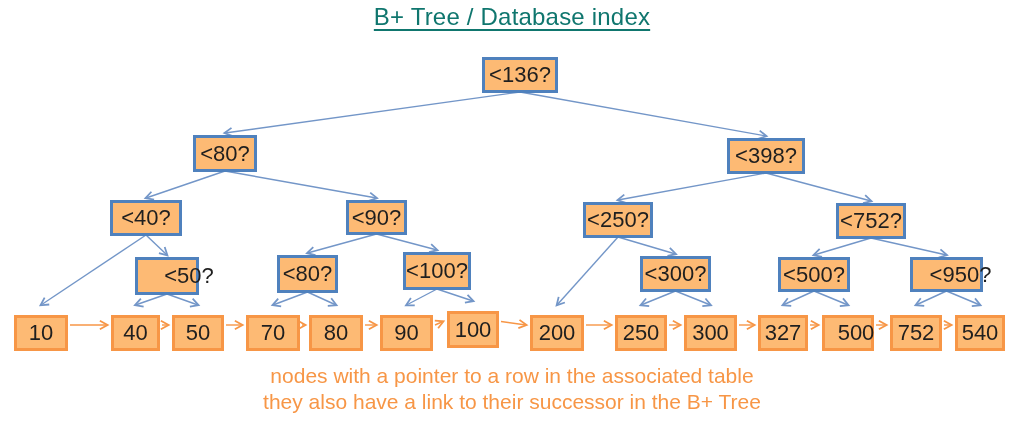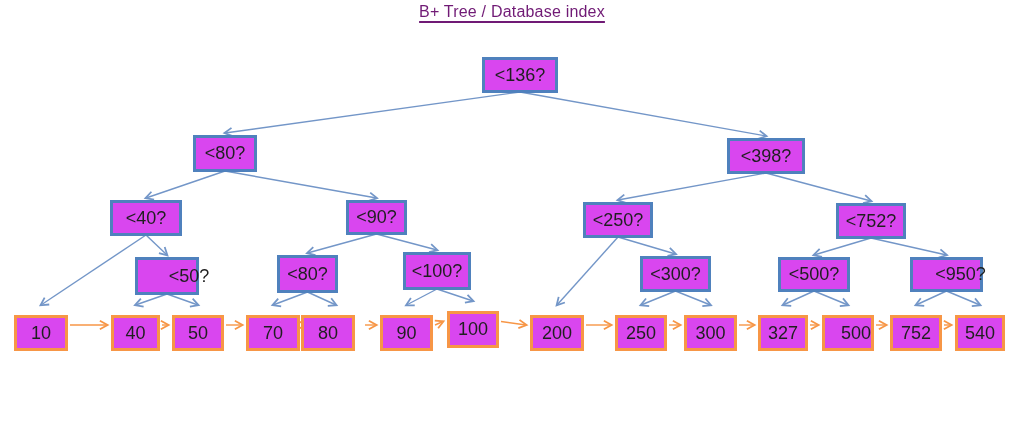--- a/index.html
+++ b/index.html
@@ -9,22 +9,22 @@
     position: relative;
     width: 1024px;
     height: 424px;
     background: #ffffff;
     overflow: hidden;
   }
   .title {
     position: absolute;
     top: 3px; left: 0; right: 0;
     text-align: center;
-    font-size: 16px;
-    color: #701a75;
+    font-size: 24px;
+    color: #0f766e;
     text-decoration: underline;
     text-underline-offset: 4px;
     text-decoration-thickness: 2px;
     letter-spacing: 0.2px;
   }
   .decision-label {
     position: absolute;
     left: 419px; top: 137px;
     font-size: 23px;
     color: var(--c-decision-label, #5b87c5);
@@ -41,22 +41,22 @@
     position: absolute;
     left: 0; top: 0;
     width: 1024px; height: 424px;
     pointer-events: none;
   }
   .node {
     position: absolute;
     display: flex;
     align-items: center;
     justify-content: center;
-    background: #d946ef;
-    font-size: 18px;
+    background: #fdba74;
+    font-size: 22px;
     color: var(--c-node-text, #1f1f1f);
     white-space: nowrap;
   }
   .node.decision { border: 3px solid var(--c-decision, #4f81bd); }
   .node.leaf { border: 3px solid var(--c-orange, #f79646); margin-top: 8px; }
 </style>
 </head>
 <body>
 
 <div id="stage">
@@ -121,24 +121,28 @@
       <div class="node decision" style="left: 135px; top: 257px; width: 64px; height: 38px; padding-left: 44px;">&lt;50?</div>
       <div class="node decision" style="left: 277px; top: 255px; width: 61px; height: 38px;">&lt;80?</div>
       <div class="node decision" style="left: 403px; top: 252px; width: 68px; height: 38px;">&lt;100?</div>
       <div class="node decision" style="left: 640px; top: 256px; width: 71px; height: 36px;">&lt;300?</div>
       <div class="node decision" style="left: 778px; top: 257px; width: 72px; height: 35px;">&lt;500?</div>
       <div class="node decision" style="left: 910px; top: 257px; width: 73px; height: 35px; padding-left: 28px;">&lt;950?</div>
       <div class="node leaf" style="left: 14px; top: 307px; width: 54px; height: 36px;">10</div>
       <div class="node leaf" style="left: 111px; top: 307px; width: 49px; height: 36px;">40</div>
       <div class="node leaf" style="left: 172px; top: 307px; width: 52px; height: 36px;">50</div>
       <div class="node leaf" style="left: 246px; top: 307px; width: 54px; height: 36px;">70</div>
-      <div class="node leaf" style="left: 301px; top: 307px; width: 54px; height: 36px;">80</div>
+      <div class="node leaf" style="left: 309px; top: 307px; width: 54px; height: 36px;">80</div>
       <div class="node leaf" style="left: 380px; top: 307px; width: 53px; height: 36px;">90</div>
       <div class="node leaf" style="left: 447px; top: 303px; width: 52px; height: 37px;">100</div>
       <div class="node leaf" style="left: 530px; top: 307px; width: 54px; height: 36px;">200</div>
       <div class="node leaf" style="left: 615px; top: 307px; width: 52px; height: 36px;">250</div>
       <div class="node leaf" style="left: 684px; top: 307px; width: 53px; height: 36px;">300</div>
       <div class="node leaf" style="left: 758px; top: 307px; width: 50px; height: 36px;">327</div>
       <div class="node leaf" style="left: 822px; top: 307px; width: 52px; height: 36px; padding-left: 16px;">500</div>
       <div class="node leaf" style="left: 890px; top: 307px; width: 52px; height: 36px;">752</div>
       <div class="node leaf" style="left: 955px; top: 307px; width: 50px; height: 36px;">540</div>
     </div>
+  <div class="caption">
+    <div>nodes with a pointer to a row in the associated table</div>
+    <div>they also have a link to their successor in the B+ Tree</div>
+  </div>
 </div>
 
 </body></html>

